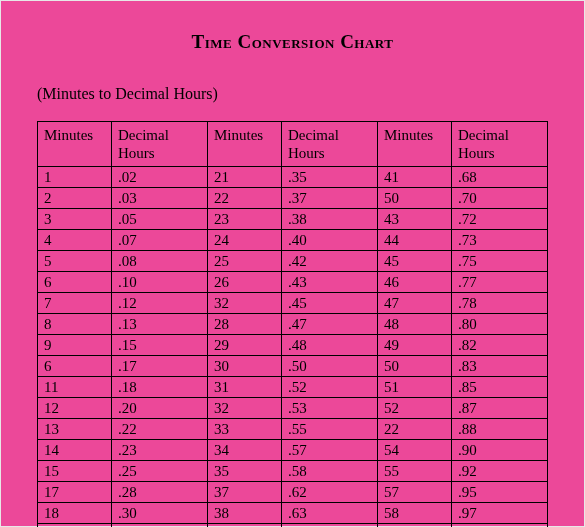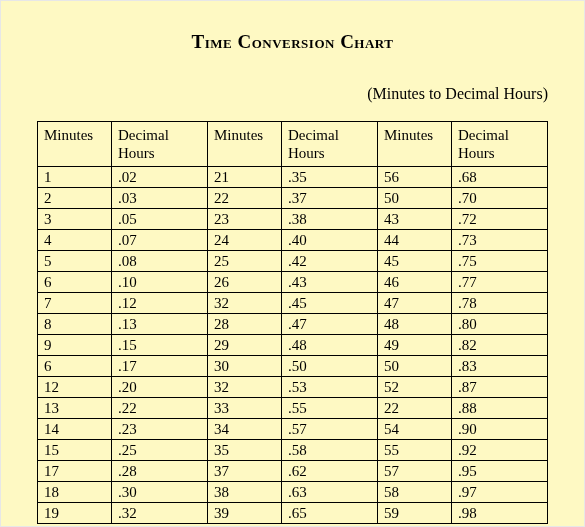--- a/index.html
+++ b/index.html
@@ -10,32 +10,32 @@
     color: #000;
     width: 585px;
     height: 527px;
   }
   .page {
     box-sizing: border-box;
     width: 585px;
     height: 527px;
     padding: 30px 36px 20px 36px;
     border: 1px solid #e7e7e7;
-    background: #fef9c3;
+    background: #ec4899;
   }
   .title {
     text-align: center;
     font-weight: bold;
     font-size: 19px;
     letter-spacing: 0.5px;
     font-variant: small-caps;
     margin-bottom: 2px;
   }
   .subtitle {
-    text-align: right;
+    text-align: left;
     font-size: 16px;
     margin-bottom: 18px;
     margin-top: 32px;
   }
   table {
     border-collapse: collapse;
     width: 100%;
     table-layout: fixed;
   }
   th, td {
@@ -79,21 +79,21 @@
         <th>Minutes</th>
         <th>Decimal Hours</th>
       </tr>
     </thead>
     <tbody id="tbody">
         <tr>
           <td>1</td>
           <td>.02</td>
           <td>21</td>
           <td>.35</td>
-          <td>56</td>
+          <td>41</td>
           <td>.68</td>
         </tr>
         <tr>
           <td>2</td>
           <td>.03</td>
           <td>22</td>
           <td>.37</td>
           <td>50</td>
           <td>.70</td>
         </tr>
@@ -155,20 +155,28 @@
         </tr>
         <tr>
           <td>6</td>
           <td>.17</td>
           <td>30</td>
           <td>.50</td>
           <td>50</td>
           <td>.83</td>
         </tr>
         <tr>
+          <td>11</td>
+          <td>.18</td>
+          <td>31</td>
+          <td>.52</td>
+          <td>51</td>
+          <td>.85</td>
+        </tr>
+        <tr>
           <td>12</td>
           <td>.20</td>
           <td>32</td>
           <td>.53</td>
           <td>52</td>
           <td>.87</td>
         </tr>
         <tr>
           <td>13</td>
           <td>.22</td>

